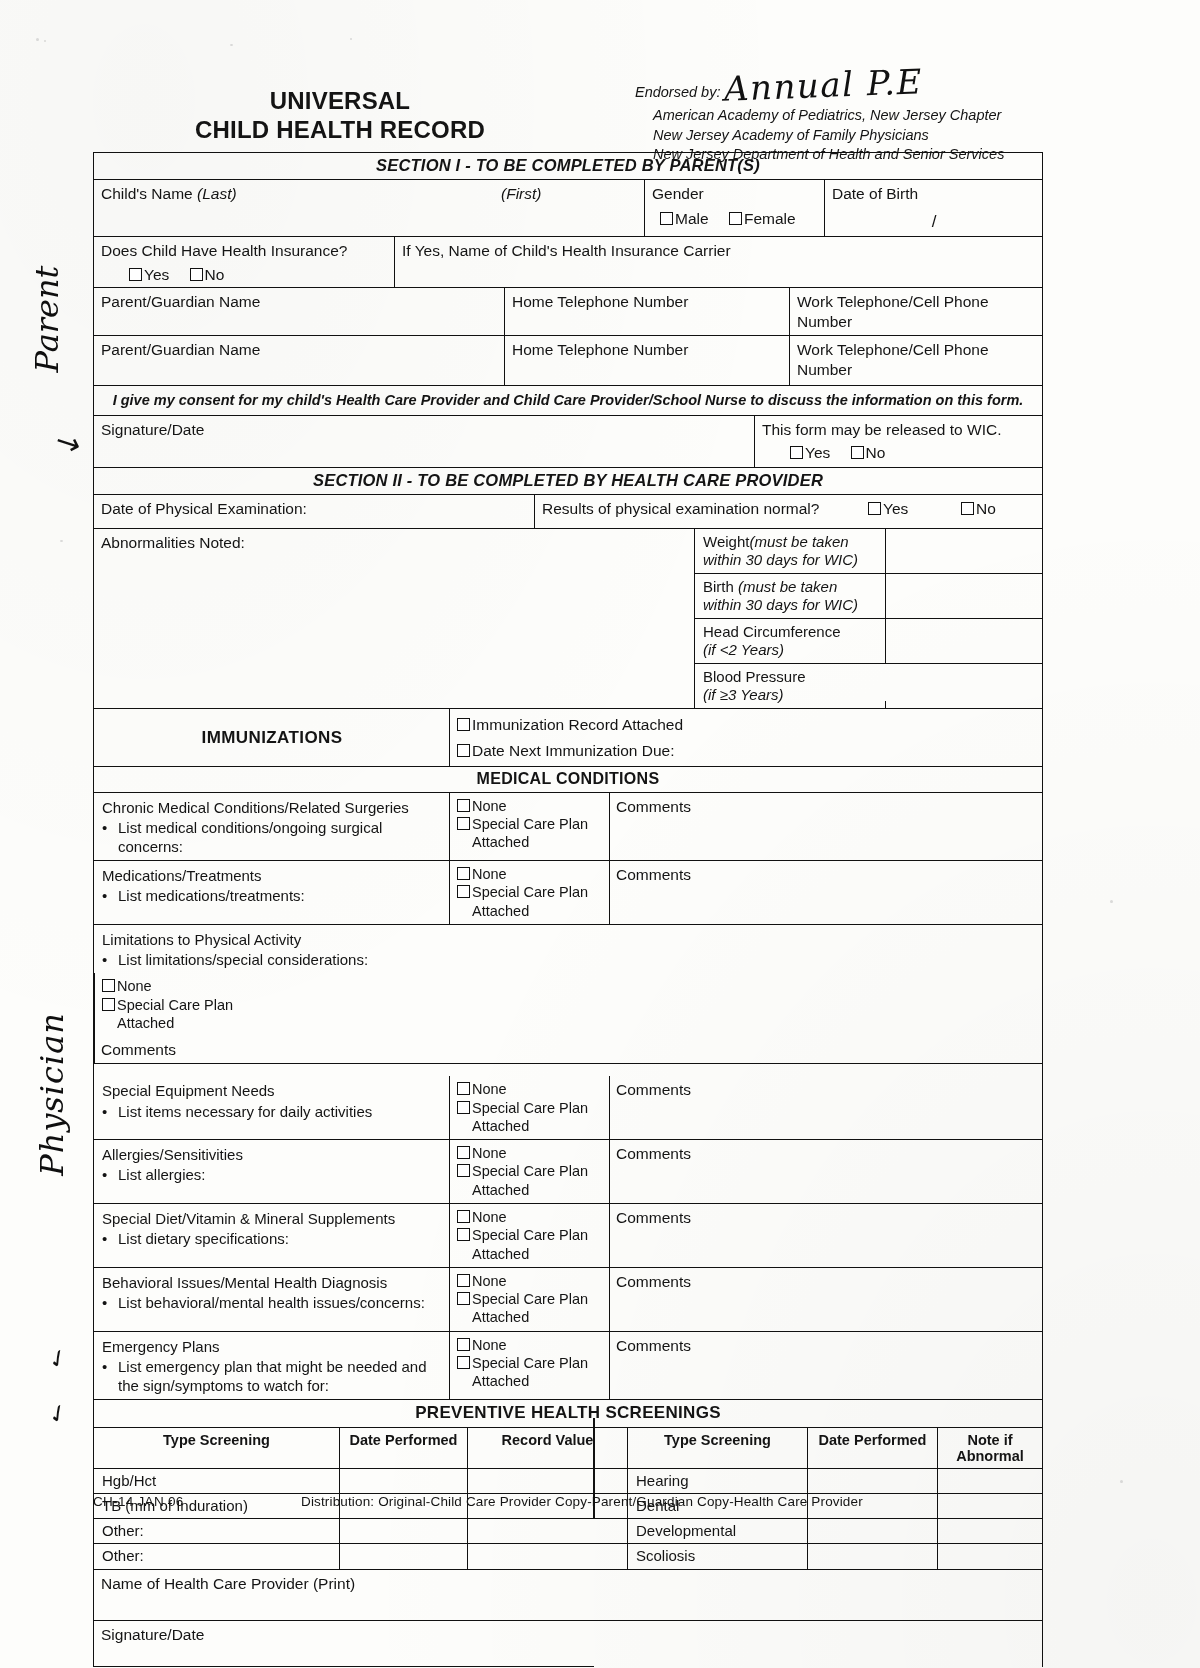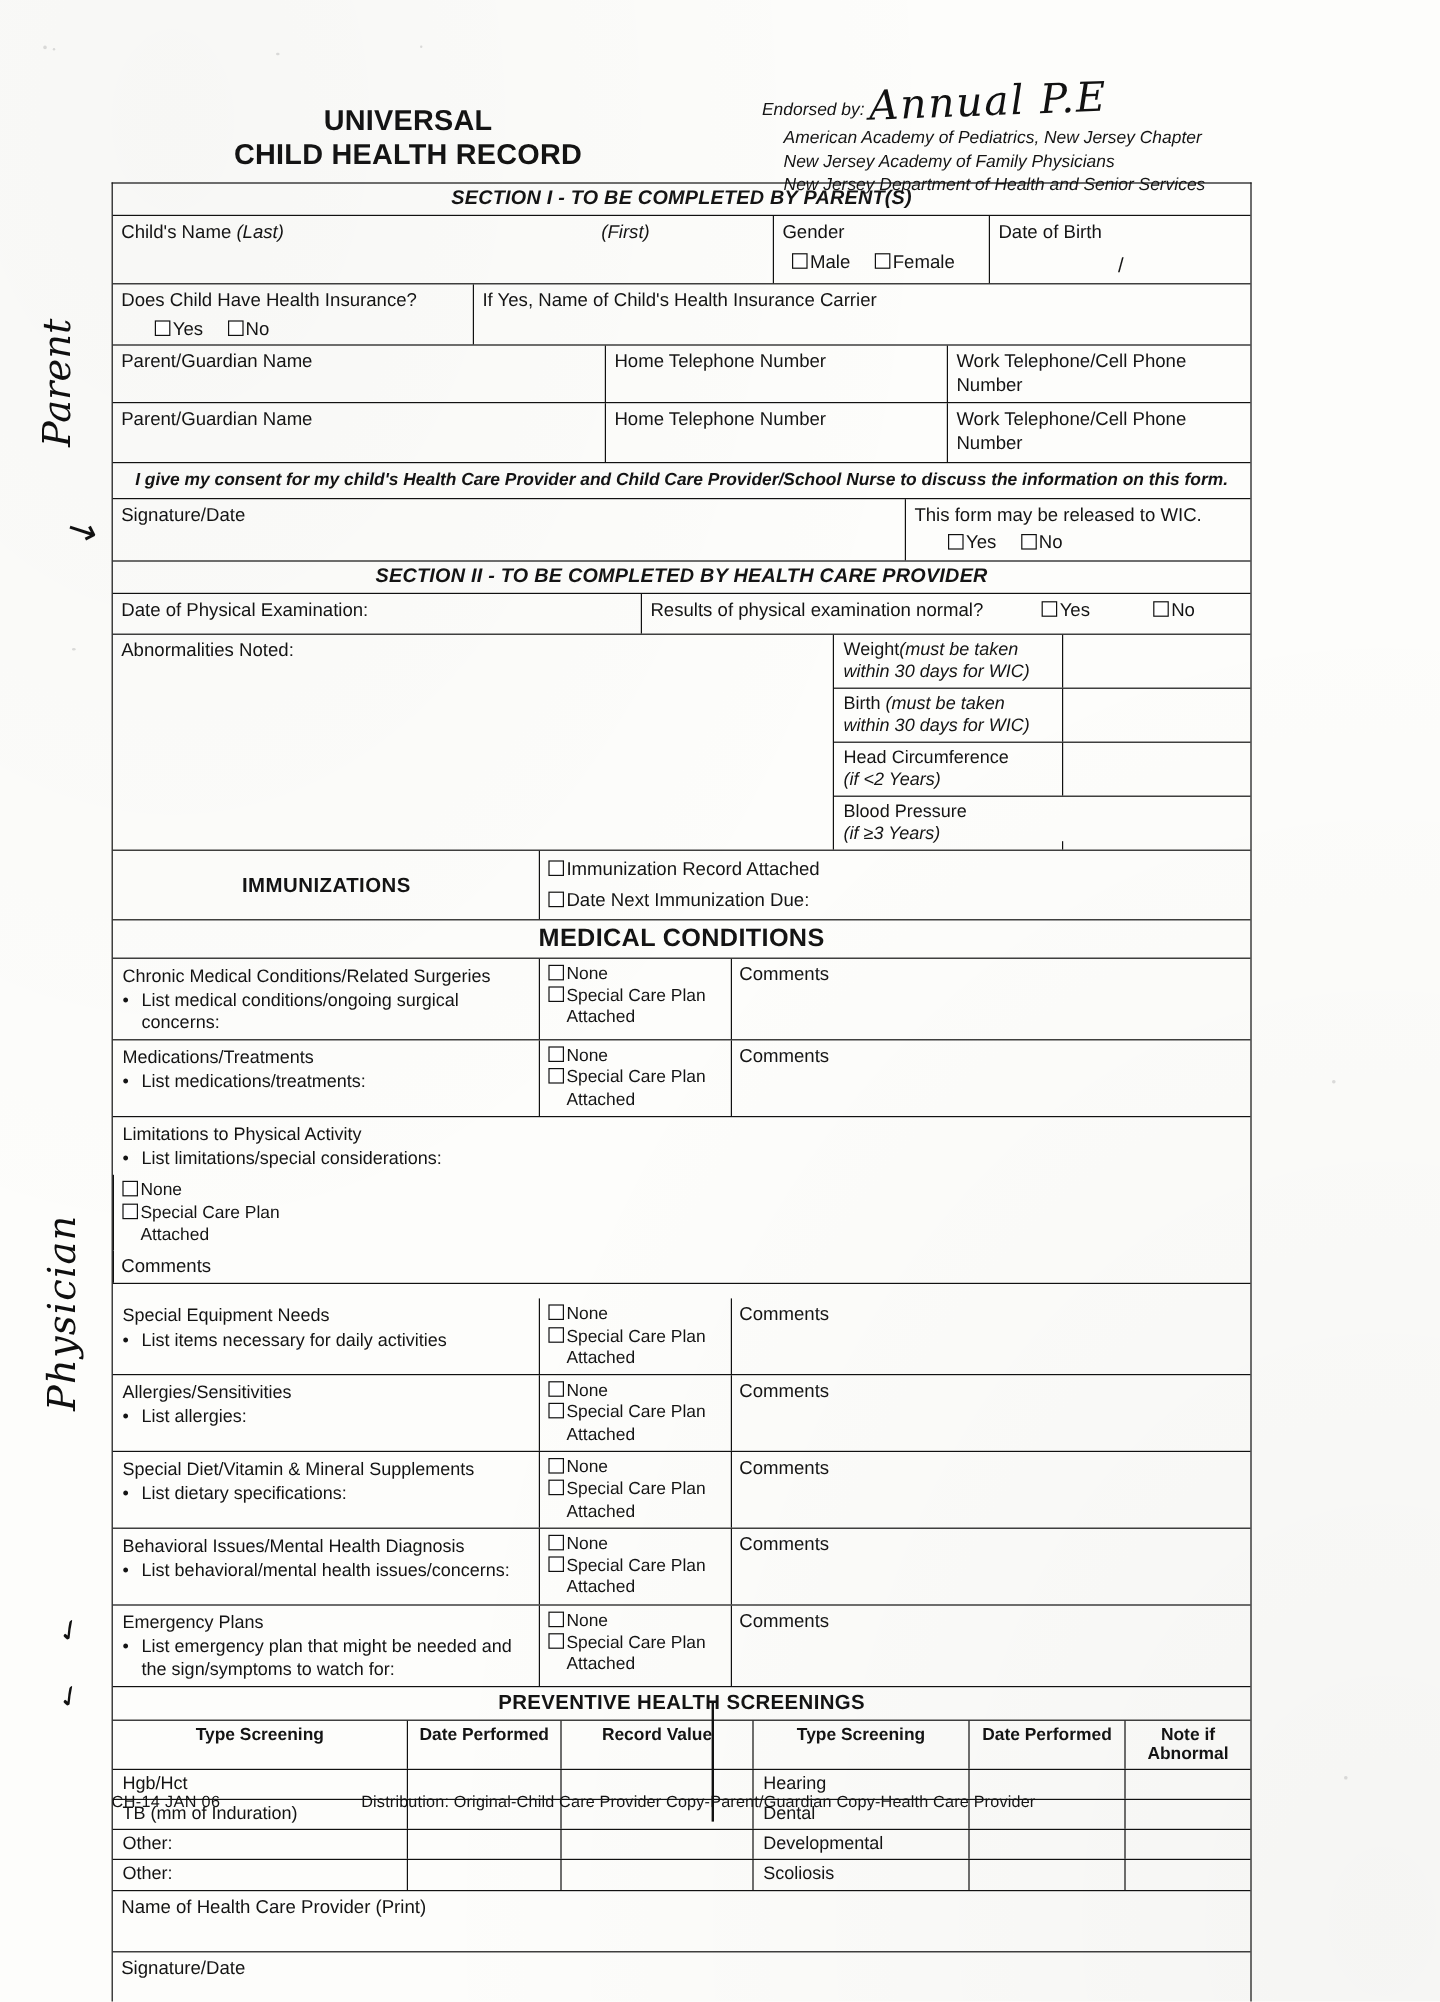--- a/index.html
+++ b/index.html
@@ -258,21 +258,21 @@
       <div class="cell vdiv" style="flex:1;padding-top:6px;">
         <div style="margin-bottom:7px;">
           <span class="cb"></span><span>Immunization Record Attached</span>
         </div>
         <div>
           <span class="cb"></span><span>Date Next Immunization Due:</span>
         </div>
       </div>
     </div>
 
-    <div class="bandhead plain" style="font-size:21px;letter-spacing:.3px;">MEDICAL CONDITIONS</div>
+    <div class="bandhead plain" style="font-size:16px;letter-spacing:.3px;">MEDICAL CONDITIONS</div>
 
     <div id="mc-rows">
         <div class="row" style="min-height: 56px;">
           <div class="cell mc-left">
             <div class="mc-title">Chronic Medical Conditions/Related Surgeries</div>
             <div class="mc-bullet">List medical conditions/ongoing surgical concerns:</div>
           </div>
           <div class="cell mc-mid vdiv">
             <div class="mc-opt"><span class="cb"></span><span>None</span></div>
             <div class="mc-opt"><span class="cb"></span><span>Special Care Plan</span></div>

